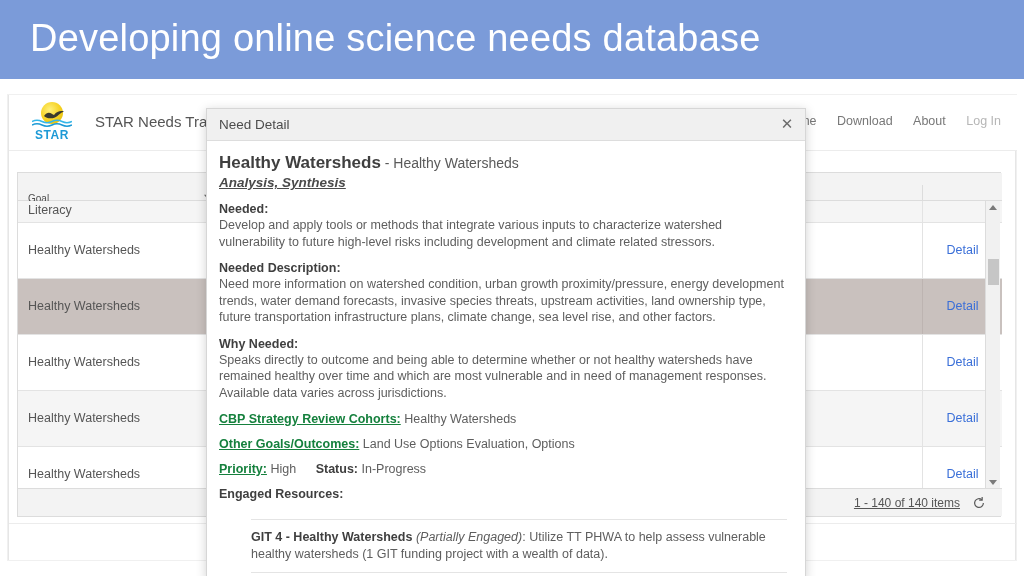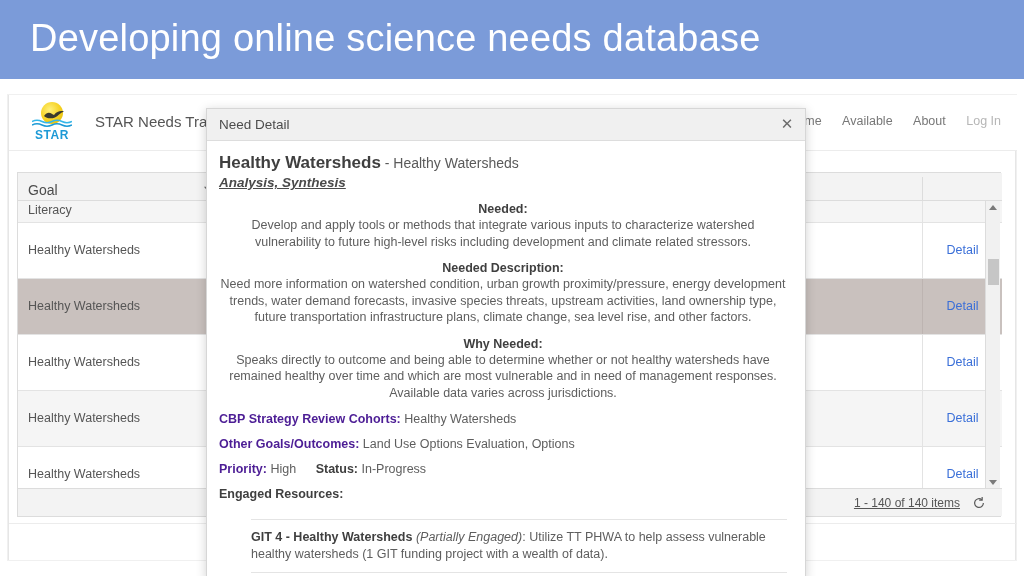--- a/index.html
+++ b/index.html
@@ -72,22 +72,22 @@
   
   #grid{
     position:absolute; left:8px; top:77px; width:984px; height:345px;
     background:#ffffff; border:1px solid #dcdcdc;
   }
   #grid-head{
     position:absolute; left:0; top:0; width:984px; height:28px;
     background:#f3f3f3; border-bottom:1px solid #dcdcdc;
   }
   .hcell{
-    position:absolute; top:4px; height:27px; line-height:27px;
-    font-size:14px; color:#4c4c4c; padding-left:10px;
+    position:absolute; top:12px; height:27px; line-height:27px;
+    font-size:10px; color:#4c4c4c; padding-left:10px;
     border-right:1px solid #dcdcdc; overflow:hidden; white-space:nowrap;
   }
   .filter-ico{
     position:absolute; right:8px; top:8px; width:11px; height:11px;
   }
   #grid-body{
     position:absolute; left:0; top:28px; width:984px; height:288px;
     overflow:hidden;
   }
   .grow{
@@ -167,31 +167,31 @@
   }
   #nd-title{
     font-size:17px; color:#3f3f3f; margin:0 0 2px 0; font-weight:bold;
     white-space:nowrap;
   }
   #nd-title .sub{ font-size:14px; font-weight:normal; color:#5a5a5a; }
   #nd-type{
     font-size:13.5px; font-style:italic; font-weight:bold;
     color:#4a4a4a; margin:0 0 12px 0;text-decoration:underline;
   }
-  .sec{ margin-bottom:11px;text-align:center; }
+  .sec{ margin-bottom:11px; }
   .sec .lbl{
     font-size:12.5px; font-weight:bold; color:#3f3f3f;
     display:block; margin-bottom:1px;
   }
   .sec .val{
     font-size:12.5px; color:#5e5e5e; line-height:16.5px;
     display:block;
   }
   .inline{ margin-bottom:11px; font-size:12.5px; }
-  .inline .lbl{ font-weight:bold; color:#4c1d95; }
+  .inline .lbl{ font-weight:bold; color:#15803d;text-decoration:underline; }
   .inline .val{ color:#5e5e5e; }
   .inline .lbl2{ font-weight:bold; color:#3f3f3f; margin-left:16px; }
   #er-label{
     font-size:12.5px; font-weight:bold; color:#3f3f3f;
     display:block; margin-bottom:18px;
   }
   #er-card{
     margin-left:32px; border-top:1px solid #e4e4e4;
     border-bottom:1px solid #e4e4e4; padding:9px 4px 9px 0;
   }
@@ -223,21 +223,21 @@
         </svg>
         <svg class="logo-wave" viewBox="0 0 80 18">
           <path d="M0 5 Q10 0 20 5 T40 5 T60 5 T80 5" stroke="#35b6e8" stroke-width="3" fill="none"></path>
           <path d="M0 12 Q10 7 20 12 T40 12 T60 12 T80 12" stroke="#1e9ad6" stroke-width="3" fill="none"></path>
         </svg>
         <div class="logo-text">STAR</div>
       </div>
       <div id="site-title">STAR Needs Tracker</div>
       <div id="nav-links">
         <a href="#">Home</a>
-        <a href="#">Available</a>
+        <a href="#">Download</a>
         <a href="#">About</a>
         <a href="#" class="muted">Log In</a>
       </div>
     </div>
 
     <div id="grid">
 
       <div id="grid-head">
         <div class="hcell" style="left:0;width:205px;">
           <span>Goal</span>

